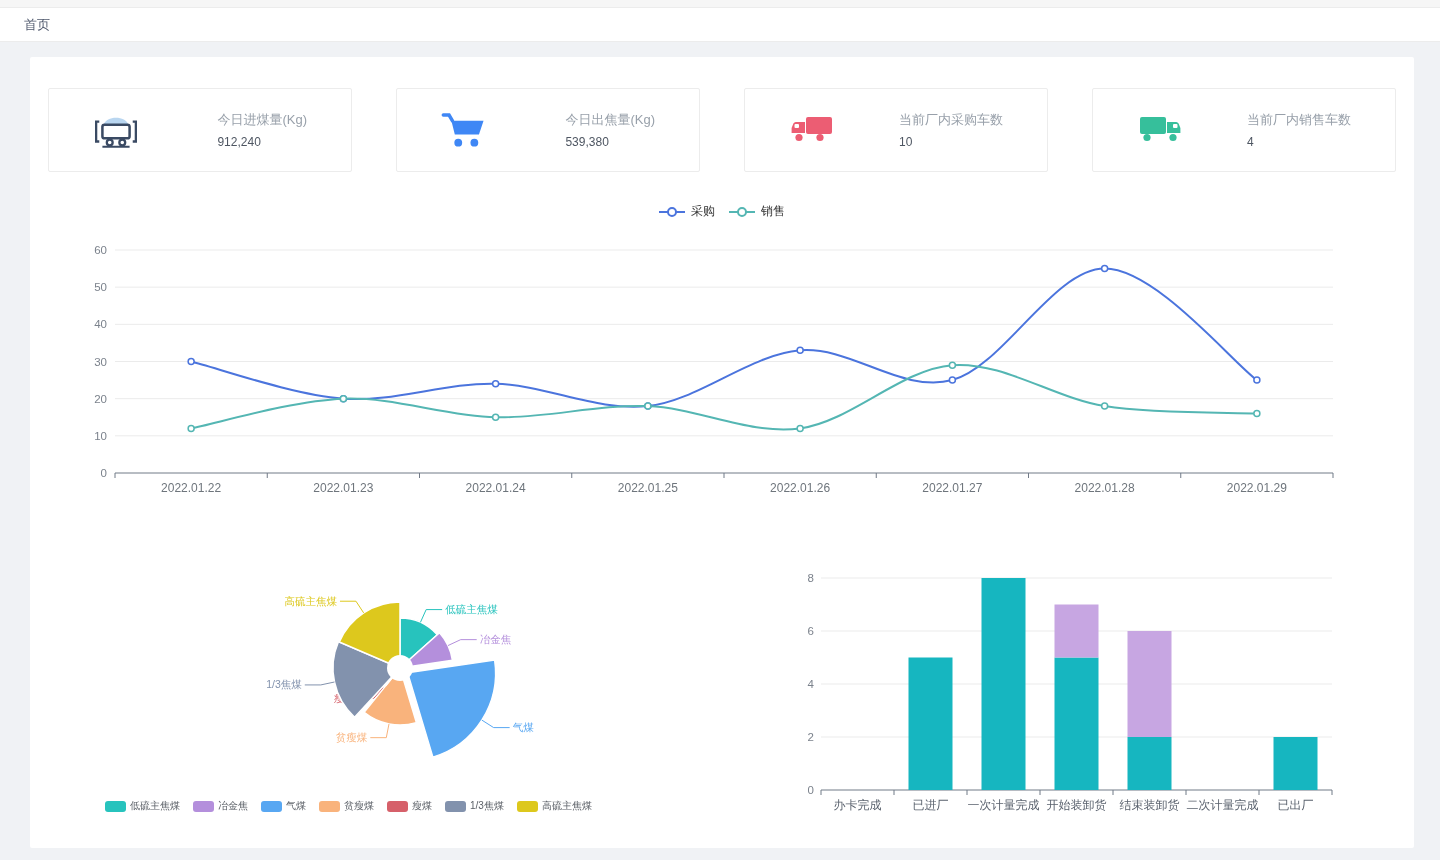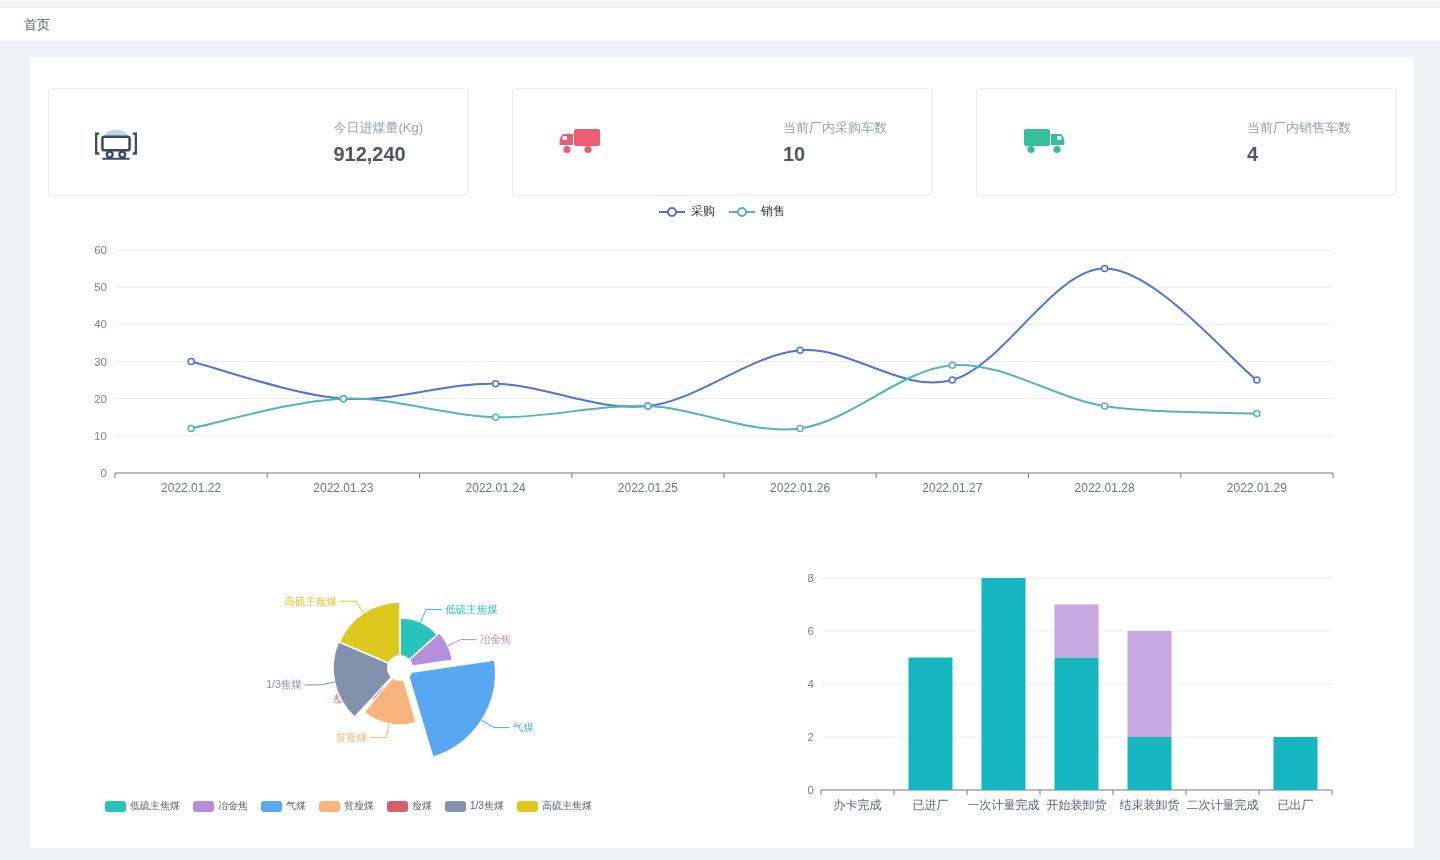--- a/index.html
+++ b/index.html
@@ -5,29 +5,29 @@
   * { margin:0; padding:0; box-sizing:border-box; }
   html,body { width:1440px; height:860px; overflow:hidden;
     font-family:"Liberation Sans","DejaVu Sans",sans-serif; background:#f0f2f5; }
   .top-strip { height:8px; background:#f6f6f6; border-bottom:1px solid #ececec; }
   .topbar { height:34px; background:#fff; border-bottom:1px solid #ececec;
     display:flex; align-items:center; padding-left:24px; }
   .breadcrumb { font-size:13px; color:#515a6e; cursor:pointer; }
   .panel { position:absolute; left:30px; right:26px; top:57px; bottom:12px;
     background:#fff; border-radius:2px; }
   
-  .cards-row { position:absolute; left:18px; right:18px; top:31px; height:108px;
+  .cards-row { position:absolute; left:18px; right:18px; top:31px; height:84px;
     display:flex; gap:44px; }
   .card { flex:1; border:1px solid #ececec; border-radius:2px; display:flex;
     align-items:center; justify-content:space-between; padding:0 44px; background:#fff; overflow:hidden; }
   .card-icon { width:52px; height:44px; display:flex; align-items:center; }
   .card-icon svg { width:46px; height:40px; }
   .card-info { display:flex; flex-direction:column; text-align:left; }
   .card-label { font-size:13px; color:#98a0aa; }
-  .card-value { font-size:20px; font-weight:bold; color:#4e5662; margin-top:6px; }
+  .card-value { font-size:12px; font-weight:normal; color:#4e5662; margin-top:6px; }
   
   .line-legend { position:absolute; top:146px; left:0; right:0; display:flex;
     justify-content:center; gap:14px; }
   .lgd-item { display:flex; align-items:center; gap:6px; font-size:12px; color:#333; cursor:pointer; }
   
   #line-chart { position:absolute; left:20px; top:172px; }
   #pie-chart  { position:absolute; left:30px; top:505px; }
   #bar-chart  { position:absolute; left:760px; top:500px; }
   
   .pie-legend { position:absolute; left:75px; top:742px; width:600px;
@@ -54,20 +54,34 @@
      <circle cx="16" cy="31" r="2.8" fill="#fff" stroke="#3a4a63" stroke-width="2.2"></circle>
      <circle cx="28" cy="31" r="2.8" fill="#fff" stroke="#3a4a63" stroke-width="2.2"></circle>
      <path d="M6 11 H3 V30 H6" fill="none" stroke="#3a4a63" stroke-width="2.2"></path>
      <path d="M38 11 H41 V30 H38" fill="none" stroke="#3a4a63" stroke-width="2.2"></path>
      <line x1="9" y1="35" x2="35" y2="35" stroke="#3a4a63" stroke-width="2"></line>
    </svg>
         </span>
         <span class="card-info">
           <span class="card-label">今日进煤量(Kg)</span>
           <span class="card-value">912,240</span>
+        </span>
+      </div>
+      <div class="card">
+        <span class="card-icon">
+          <svg viewBox="0 0 40 34">
+     <path d="M2 4 H7 L10 9" stroke="#3f87f5" stroke-width="3" fill="none" stroke-linecap="round"></path>
+     <path d="M9 9 H37 L33 21 H12 Z" fill="#3f87f5"></path>
+     <circle cx="15" cy="28" r="3.4" fill="#3f87f5"></circle>
+     <circle cx="29" cy="28" r="3.4" fill="#3f87f5"></circle>
+   </svg>
+        </span>
+        <span class="card-info">
+          <span class="card-label">今日出焦量(Kg)</span>
+          <span class="card-value">539,380</span>
         </span>
       </div>
       <div class="card">
         <span class="card-icon">
           <svg viewBox="0 0 46 34">
      <rect x="17" y="4" width="26" height="17" rx="2" fill="#ec5d73"></rect>
      <path d="M16 9 H7 C5.4 9 4.6 10 4.2 11 L2.6 15 V20 H16 Z" fill="#ec5d73"></path>
      <rect x="5.5" y="11" width="4.5" height="4" rx="1" fill="#fff"></rect>
      <circle cx="10" cy="24.5" r="3.6" fill="#ec5d73"></circle>
      <circle cx="31" cy="24.5" r="3.6" fill="#ec5d73"></circle>

